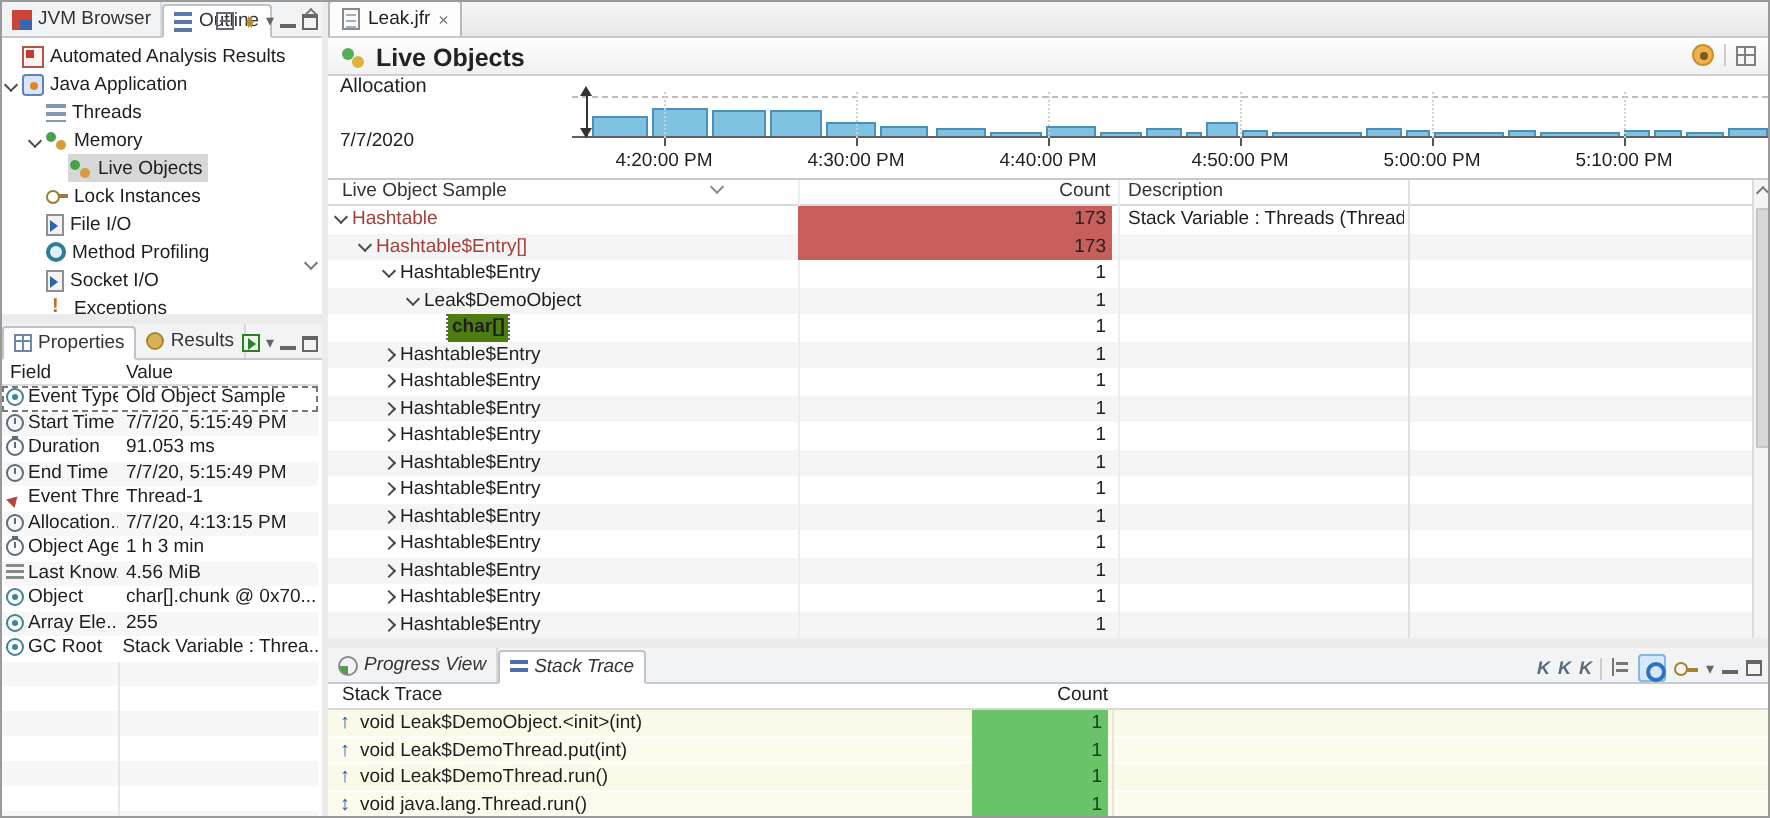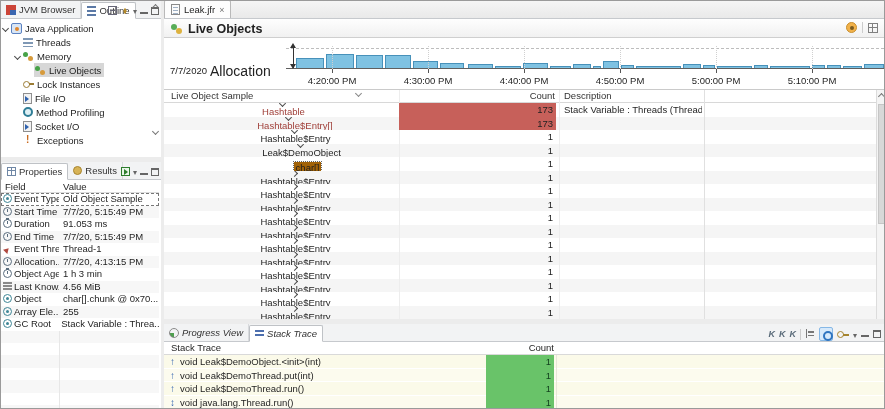--- a/index.html
+++ b/index.html
@@ -95,21 +95,21 @@
   .htitle { position:absolute; left:24px; top:3px; font-size:12.5px; font-weight:bold; color:#222; }
   .hright { position:absolute; right:8px; top:3px; display:flex; align-items:center; gap:5px; }
   .i-guide { width:11px; height:11px; border-radius:50%; background:#f2b24a; border:1px solid #c98f2f; position:relative; }
   .i-guide::after{ content:""; position:absolute; left:3px; top:3px; width:4px; height:4px; border-radius:50%; background:#7a5a1e; }
   .hsep { width:1px; height:11px; background:#ccc; }
   .i-tblcfg { width:10px; height:10px; border:1px solid #808080; position:relative; }
   .i-tblcfg::after{ content:""; position:absolute; left:3px; top:0; width:1px; height:8px; background:#808080; }
   .i-tblcfg::before{ content:""; position:absolute; left:0; top:3px; width:8px; height:1px; background:#808080; }
 
   .chartzone { position:absolute; left:0; top:37px; width:722px; height:51px; }
-  .alloc-label { position:absolute; left:6px; top:25px; font-size:14px; color:#222;margin-left:40px; }
+  .alloc-label { position:absolute; left:6px; top:0; font-size:10px; color:#222; }
   .date-label { position:absolute; left:6px; top:27px; font-size:9.5px; color:#222; }
   .maxline { position:absolute; left:122px; top:10px; width:598px; border-top:1px dashed #bdbdbd; }
   .plot { position:absolute; left:122px; top:6px; width:598px; height:25px; border-bottom:1px solid #5f5f5f; }
   .bar { position:absolute; bottom:0; background:#7fc2e2; border:1px solid #4791ba; border-bottom:none; }
   .varrow { position:absolute; left:3px; top:0; bottom:0; width:9px; }
   .varrow .al { position:absolute; left:4px; top:2px; bottom:0; width:1px; background:#333; }
   .varrow .ah { position:absolute; left:1px; width:0; height:0; border-left:3.5px solid transparent; border-right:3.5px solid transparent; }
   .varrow .ah.up { top:-1px; border-bottom:5px solid #333; }
   .varrow .ah.dn { bottom:-1px; border-top:5px solid #333; }
   .overlay { position:absolute; left:122px; top:6px; width:598px; height:46px; pointer-events:none; }
@@ -120,24 +120,24 @@
 
   .lotable { position:absolute; left:0; top:88px; width:722px; height:230px; border-top:1px solid #cacaca; }
   .lohead { position:relative; height:13px; border-bottom:1px solid #d8d8d8; font-size:9.5px; color:#333; }
   .lohead .h1 { position:absolute; left:7px; top:0; }
   .lohead .hsort { position:absolute; left:192px; top:3px; border-color:#888; }
   .lohead .h2 { position:absolute; left:235px; width:156px; text-align:right; top:0; }
   .lohead .h3 { position:absolute; left:400px; top:0; }
   .lobody { position:absolute; left:0; top:13px; right:10px; bottom:0; overflow:hidden; }
   .lorow { position:relative; height:13.5px; font-size:9.5px; }
   .lorow:nth-child(even) { background:#f5f5f5; }
-  .loname { position:absolute; left:0; top:0; width:235px; height:13.5px; display:flex; align-items:center; white-space:nowrap; overflow:hidden; z-index:3;flex-direction:column; }
+  .loname { position:absolute; left:0; top:0; width:235px; height:13.5px; display:flex; align-items:center; white-space:nowrap; overflow:hidden; z-index:3; }
   .loname .chev { margin-right:3px; }
   .lolab.red { color:#a0403a; }
-  .lolab.selbox { background:#a16207; outline:1px dotted #666; padding:0 2px; }
+  .lolab.selbox { background:#4d7c0f; outline:1px dotted #666; padding:0 2px;font-weight:bold; }
   .locount { position:absolute; left:235px; top:0; width:157px; height:13.5px; text-align:right; z-index:2; }
   .lobar { position:absolute; left:0; top:0; bottom:0; background:#c7605a; }
   .locnt { position:relative; padding-right:3px; line-height:13.5px; z-index:3; color:#222; }
   .lodesc { position:absolute; left:400px; top:0; width:138px; height:13.5px; line-height:13.5px; white-space:nowrap; overflow:hidden; z-index:2; }
   .vl { position:absolute; top:0; bottom:0; width:1px; z-index:1; }
   .vl1 { left:235px; background:#ededed; } .vl2 { left:395px; background:#ededed; } .vl3 { left:540px; background:#e0e0e0; }
   .losb { position:absolute; left:712px; top:0; bottom:0; width:10px; background:#f4f4f4; border-left:1px solid #dcdcdc; }
   .losb .chev { position:absolute; left:2px; top:4px; }
   .losb .thumb { position:absolute; left:1px; top:14px; width:7px; height:120px; background:#d8d8d8; border:1px solid #c6c6c6; }
 
@@ -189,20 +189,27 @@
       <div class="ol-tools">
         <span class="mini m-collapse"></span>
         <span class="mini m-link"></span>
         <span class="mini m-menu"></span>
         <span class="mini m-min"></span>
         <span class="mini m-max"></span>
       </div>
     </div>
 
     <div class="tree" id="outline-tree">
+        <div class="trow" style="padding-left: 2px;">
+    <span class="chev ex-none"></span>
+    <span class="selbox">
+      <span class="ticn i-analysis"></span>
+      <span>Automated Analysis Results</span>
+    </span>
+  </div>
         <div class="trow" style="padding-left: 2px;">
     <span class="chev ex-open"></span>
     <span class="selbox">
       <span class="ticn i-javaapp"></span>
       <span>Java Application</span>
     </span>
   </div>
         <div class="trow" style="padding-left: 14px;">
     <span class="chev ex-none"></span>
     <span class="selbox">
@@ -479,21 +486,21 @@
     </span>
     <span class="locount">
       <span class="lobar" style="width: 100%; background: rgb(199, 96, 90);"></span>
       <span class="locnt">173</span>
     </span>
     <span class="lodesc">Stack Variable : Threads (Thread Na...</span>
   </div>
           <div class="lorow">
     <span class="loname" style="padding-left: 16px;">
       <span class="chev ex-open"></span>
-      <span class="lolab red" style="color: rgb(160, 64, 58); margin-left: 11px;">Hashtable$Entry[]</span>
+      <span class="lolab red" style="color: rgb(160, 64, 58);">Hashtable$Entry[]</span>
     </span>
     <span class="locount">
       <span class="lobar" style="width: 100%; background: rgb(199, 96, 90);"></span>
       <span class="locnt">173</span>
     </span>
     <span class="lodesc"></span>
   </div>
           <div class="lorow">
     <span class="loname" style="padding-left: 28px;">
       <span class="chev ex-open"></span>

